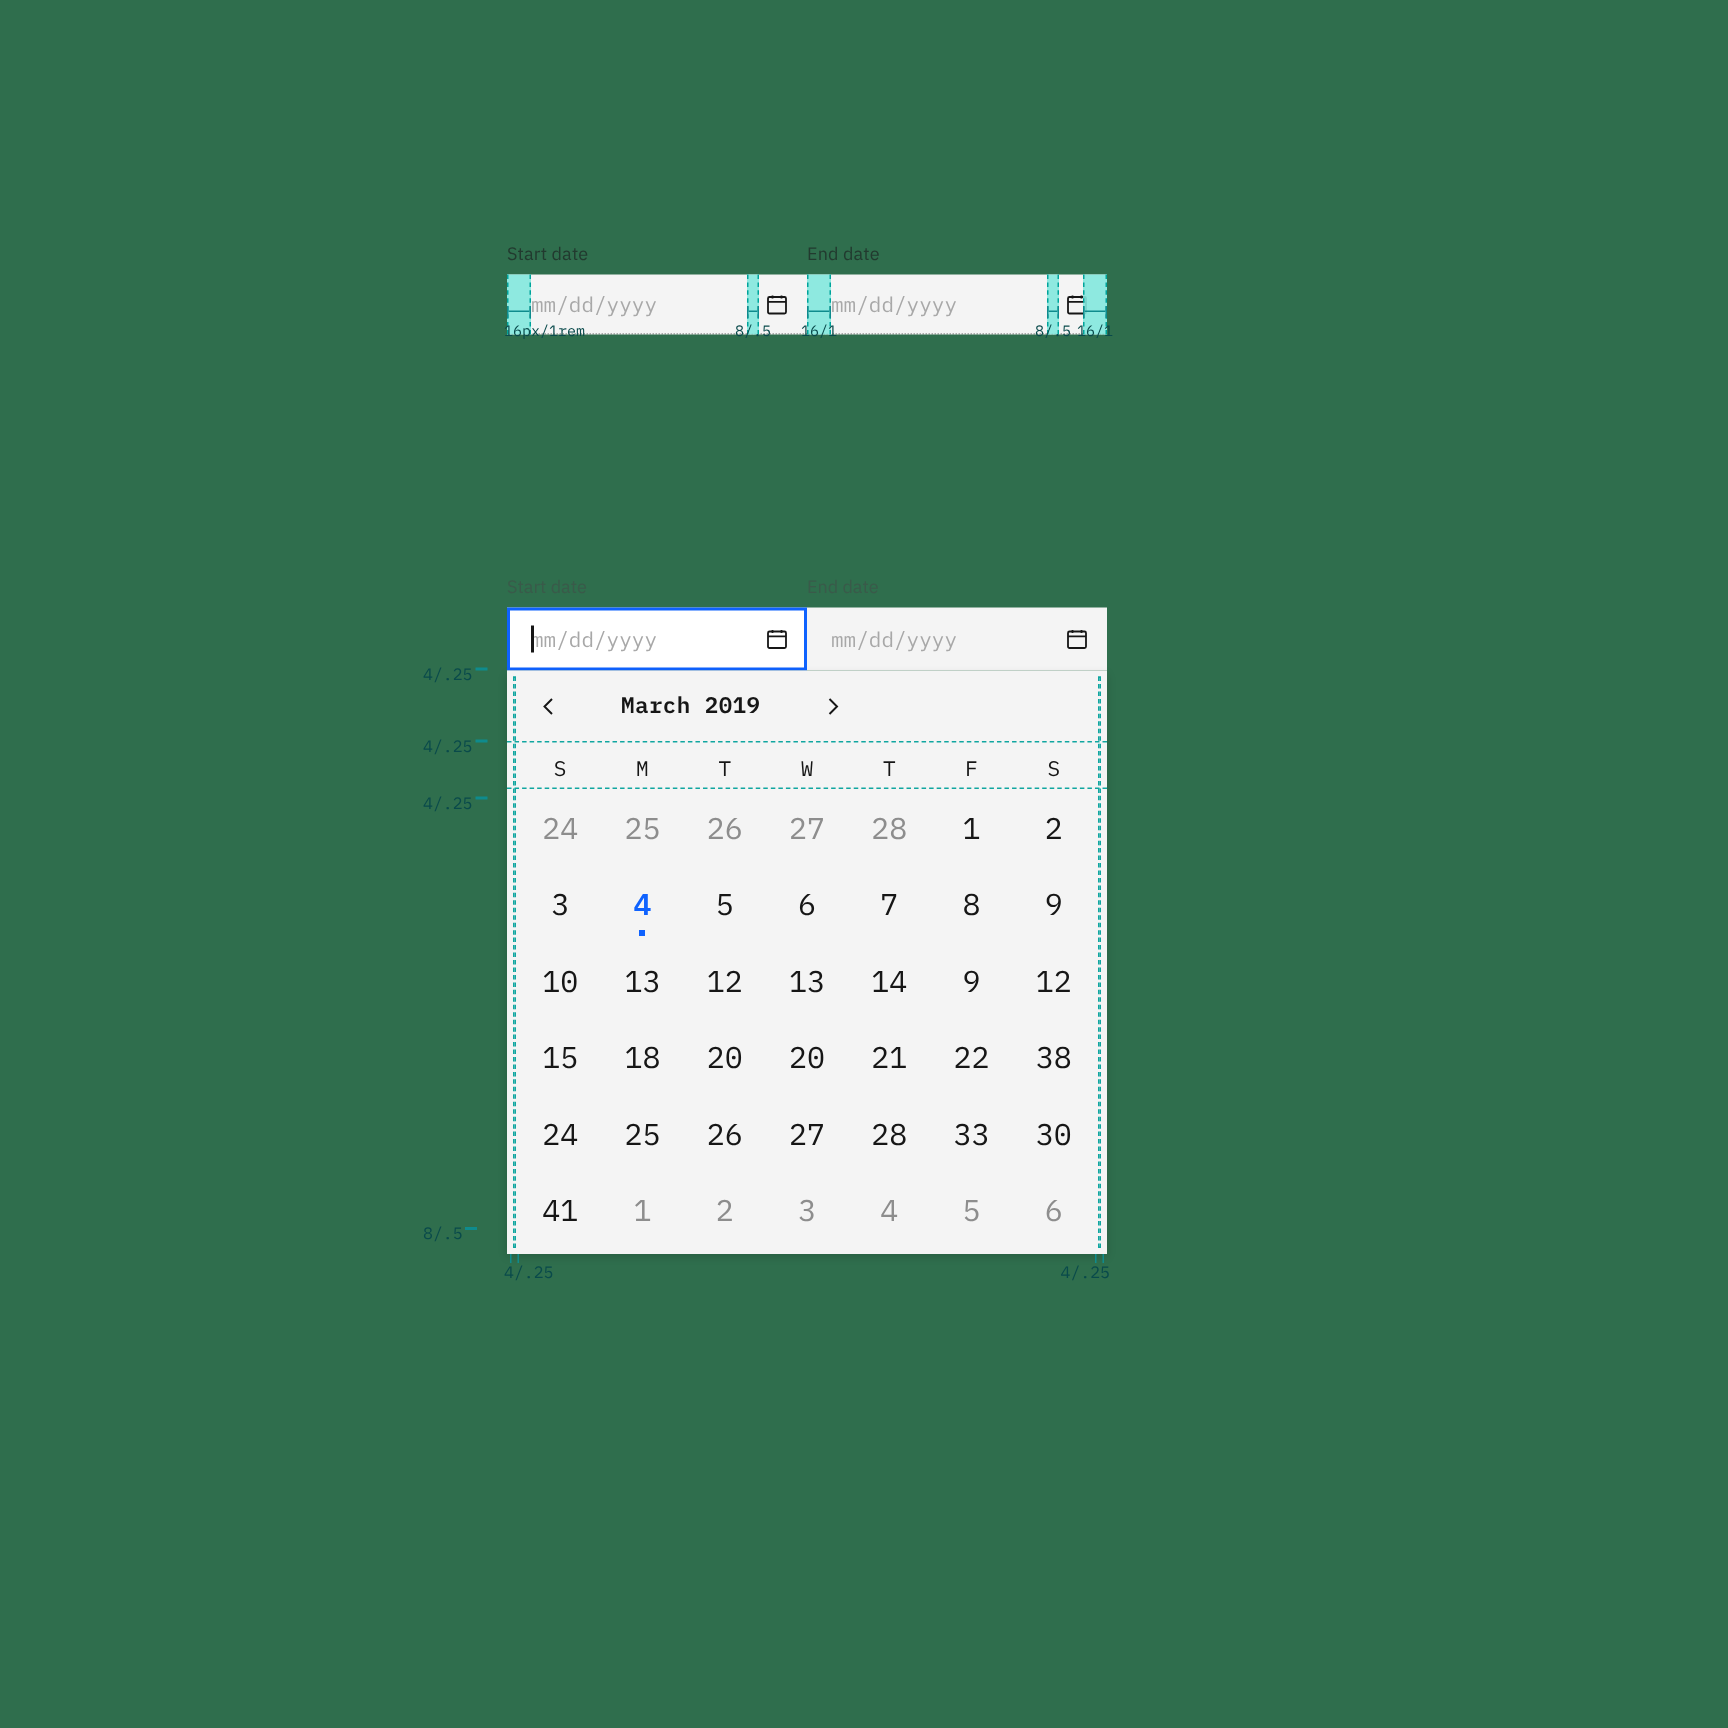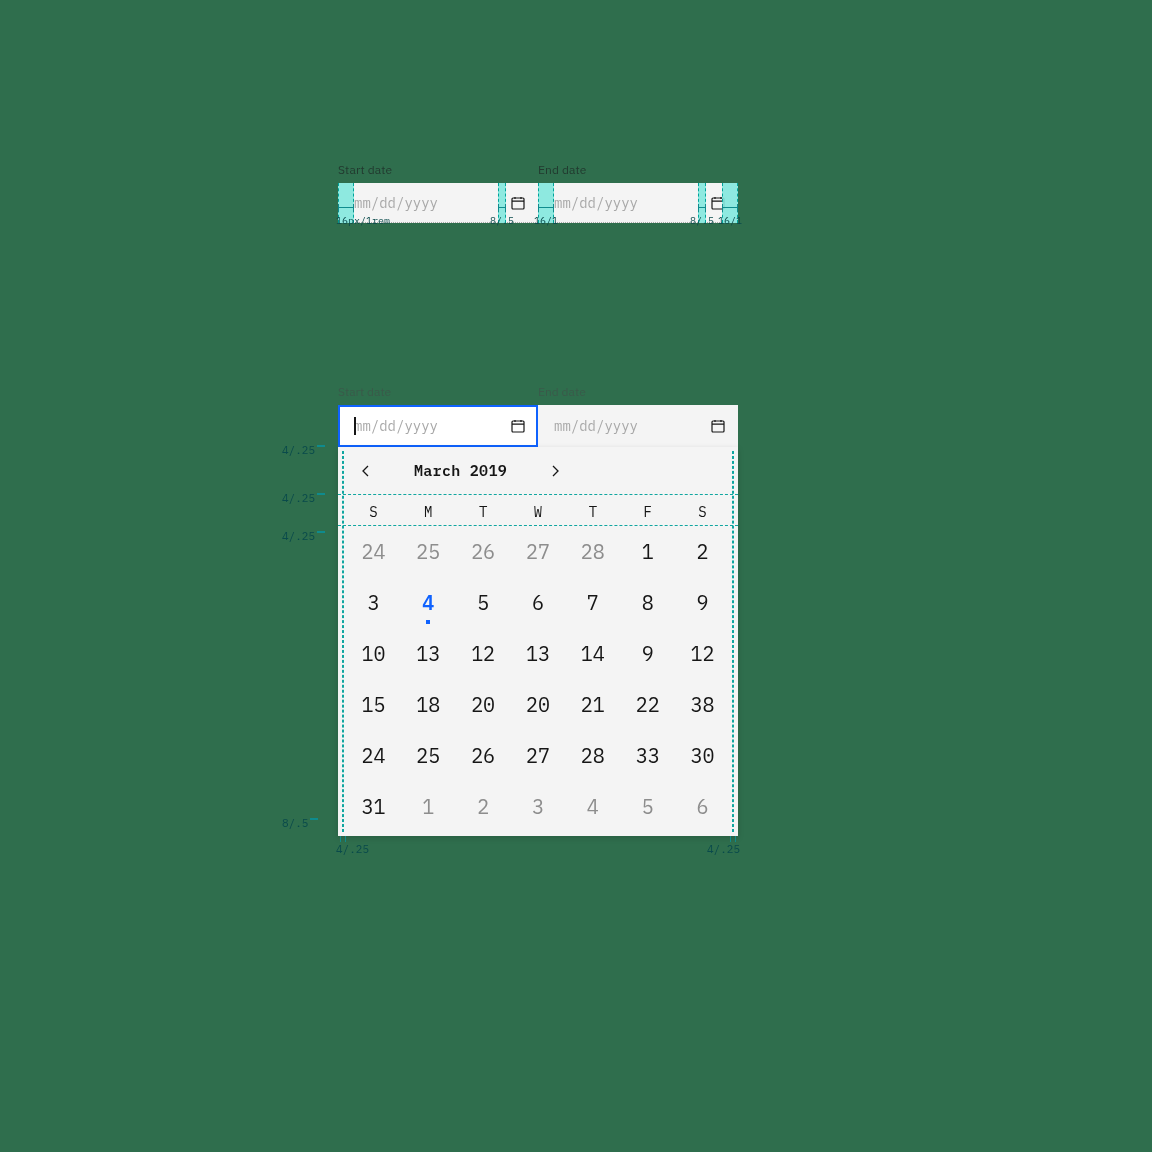--- a/index.html
+++ b/index.html
@@ -385,21 +385,21 @@
         <div class="day">21</div>
         <div class="day">22</div>
         <div class="day">38</div>
         <div class="day">24</div>
         <div class="day">25</div>
         <div class="day">26</div>
         <div class="day">27</div>
         <div class="day">28</div>
         <div class="day">33</div>
         <div class="day">30</div>
-        <div class="day">31</div>
+        <div class="day">41</div>
         <div class="day other">1</div>
         <div class="day other">2</div>
         <div class="day other">3</div>
         <div class="day other">4</div>
         <div class="day other">5</div>
         <div class="day other">6</div>
       </div>
 
     <div class="vdim" style="top:-4px">4/.25</div>
     <div class="vdim" style="top:44px">4/.25</div>

